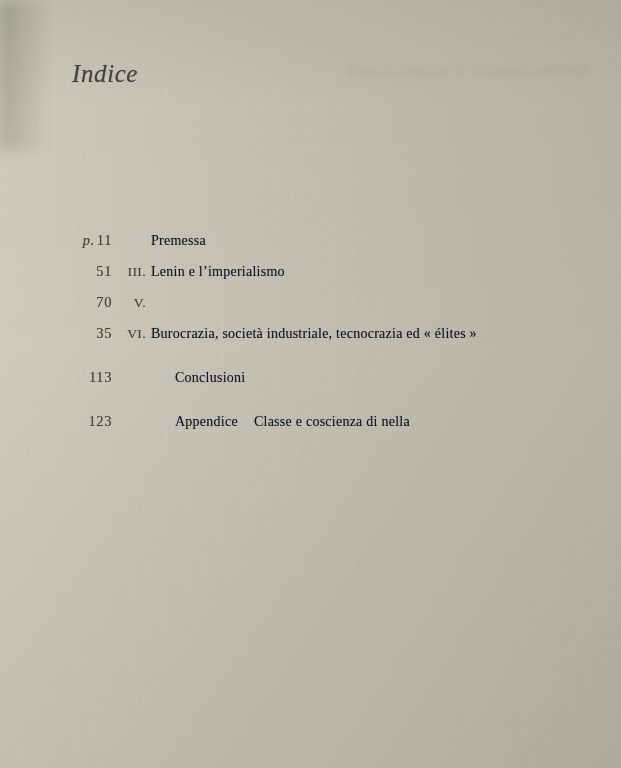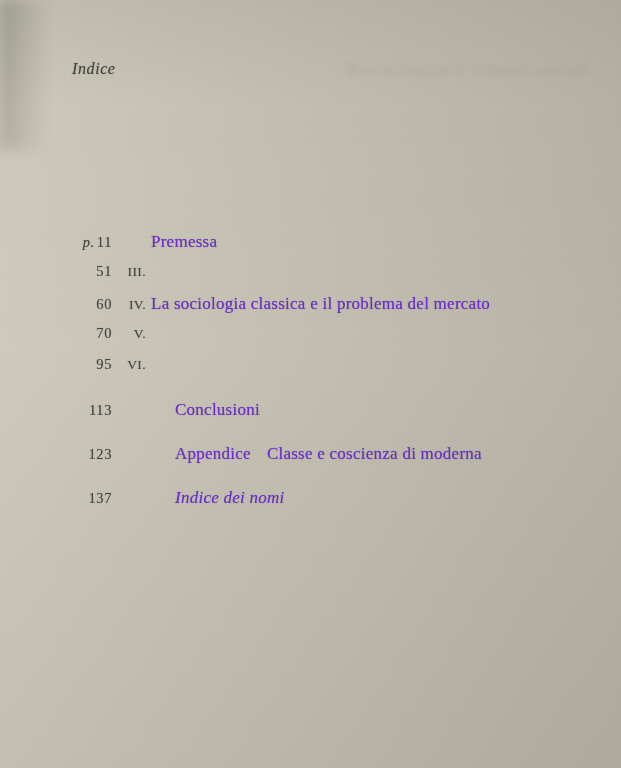--- a/index.html
+++ b/index.html
@@ -75,21 +75,21 @@
 
   #content {
     position: absolute;
     inset: 0;
   }
   #doc-title {
     position: absolute;
     left: 72px;
     top: 60px;
     font-style: italic;
-    font-size: 16px;
+    font-size: 25px;
     letter-spacing: 0.6px;
     color: #434340;
     text-shadow: 0 0 1.1px rgba(70,70,66,0.5);
   }
 
   .toc {
     position: absolute;
     left: 0;
     top: 232px;
     width: 621px;
@@ -123,23 +123,23 @@
     flex: 0 0 34px;
     text-align: right;
     font-size: 13.5px;
     font-variant: small-caps;
     letter-spacing: 0.4px;
     color: #46453f;
     padding-right: 5px;
     text-shadow: 0 0 1px rgba(70,70,66,0.45);
   }
   .title-col {
-    font-size: 17px;
+    font-size: 14px;
     letter-spacing: 0.25px;
-    color: #6d28d9;
+    color: #0f172a;
     text-shadow: 0 0 1.05px rgba(70,70,66,0.5);
   }
   .title-col.italic { font-style: italic; }
   .appendix-label {
     padding-right: 16px;
   }
 </style>
 </head>
 <body>
 
@@ -161,52 +161,44 @@
         <div class="pg-col"><span class="pg-prefix">p.</span><span>11</span></div>
         <div class="num-col"></div>
         <div class="title-col">Premessa</div>
       </div>
 
 
 
       <div class="toc-row">
         <div class="pg-col">51</div>
         <div class="num-col">III.</div>
-      </div>
-
-      <div class="toc-row">
-        <div class="pg-col">60</div>
-        <div class="num-col">IV.</div>
-        <div class="title-col">La sociologia classica e il problema del mercato</div>
-      </div>
+        <div class="title-col">Lenin e l’imperialismo</div>
+      </div>
+
 
       <div class="toc-row">
         <div class="pg-col">70</div>
         <div class="num-col">V.</div>
       </div>
 
       <div class="toc-row">
-        <div class="pg-col">95</div>
+        <div class="pg-col">35</div>
         <div class="num-col">VI.</div>
+        <div class="title-col">Burocrazia, società industriale, tecnocrazia ed « élites »</div>
       </div>
 
 
       <div class="toc-row gap-before">
         <div class="pg-col">113</div>
         <div class="num-col"></div>
         <div class="title-col">Conclusioni</div>
       </div>
 
       <div class="toc-row gap-before">
         <div class="pg-col">123</div>
         <div class="num-col"></div>
-        <div class="title-col"><span class="appendix-label">Appendice</span><span>Classe e coscienza di moderna</span></div>
-      </div>
-
-      <div class="toc-row gap-before">
-        <div class="pg-col">137</div>
-        <div class="num-col"></div>
-        <div class="title-col italic">Indice dei nomi</div>
-      </div>
+        <div class="title-col"><span class="appendix-label">Appendice</span><span>Classe e coscienza di nella</span></div>
+      </div>
+
 
     </div>
   </div>
 </div>
 
 </body></html>

